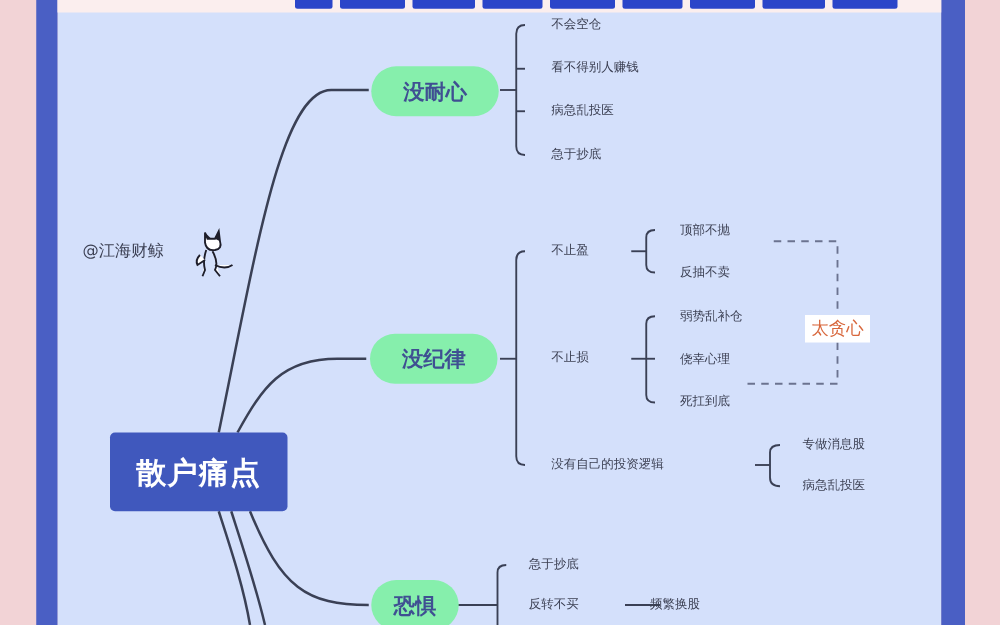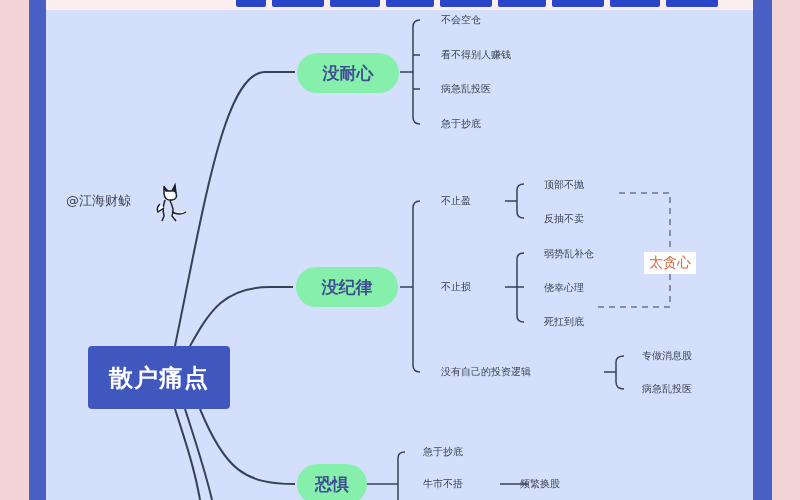--- a/index.html
+++ b/index.html
@@ -113,21 +113,21 @@
 <div class="leaf" style="left:544px;top:246px;">弱势乱补仓</div>
 <div class="leaf" style="left:544px;top:280px;">侥幸心理</div>
 <div class="leaf" style="left:544px;top:314px;">死扛到底</div>
 
 <div class="leaf" style="left:642px;top:348px;">专做消息股</div>
 <div class="leaf" style="left:642px;top:381px;">病急乱投医</div>
 
 <div class="tag">太贪心</div>
 
 <div class="leaf" style="left:423px;top:444px;">急于抄底</div>
-<div class="leaf" style="left:423px;top:476px;">牛市不捂</div>
+<div class="leaf" style="left:423px;top:476px;">反转不买</div>
 <div class="leaf" style="left:520px;top:476px;">频繁换股</div>
 
 <div class="watermark">@江海财鲸</div>
 <svg class="cat" viewBox="0 0 38 40">
   <g stroke="#1e1e2a" stroke-width="1.5" fill="#ffffff">
     <path d="M14,4 L16,9 L22,9 L25,3 L26,11 Q28,17 22,18 Q15,19 14,12 Z"></path>
     <path d="M15,18 Q12,27 14,34 L12,39 M20,19 Q25,28 22,34 L26,39"></path>
     <path d="M10,22 Q6,26 8,30 L14,26"></path>
     <path d="M22,30 Q30,34 36,30"></path>
   </g>

